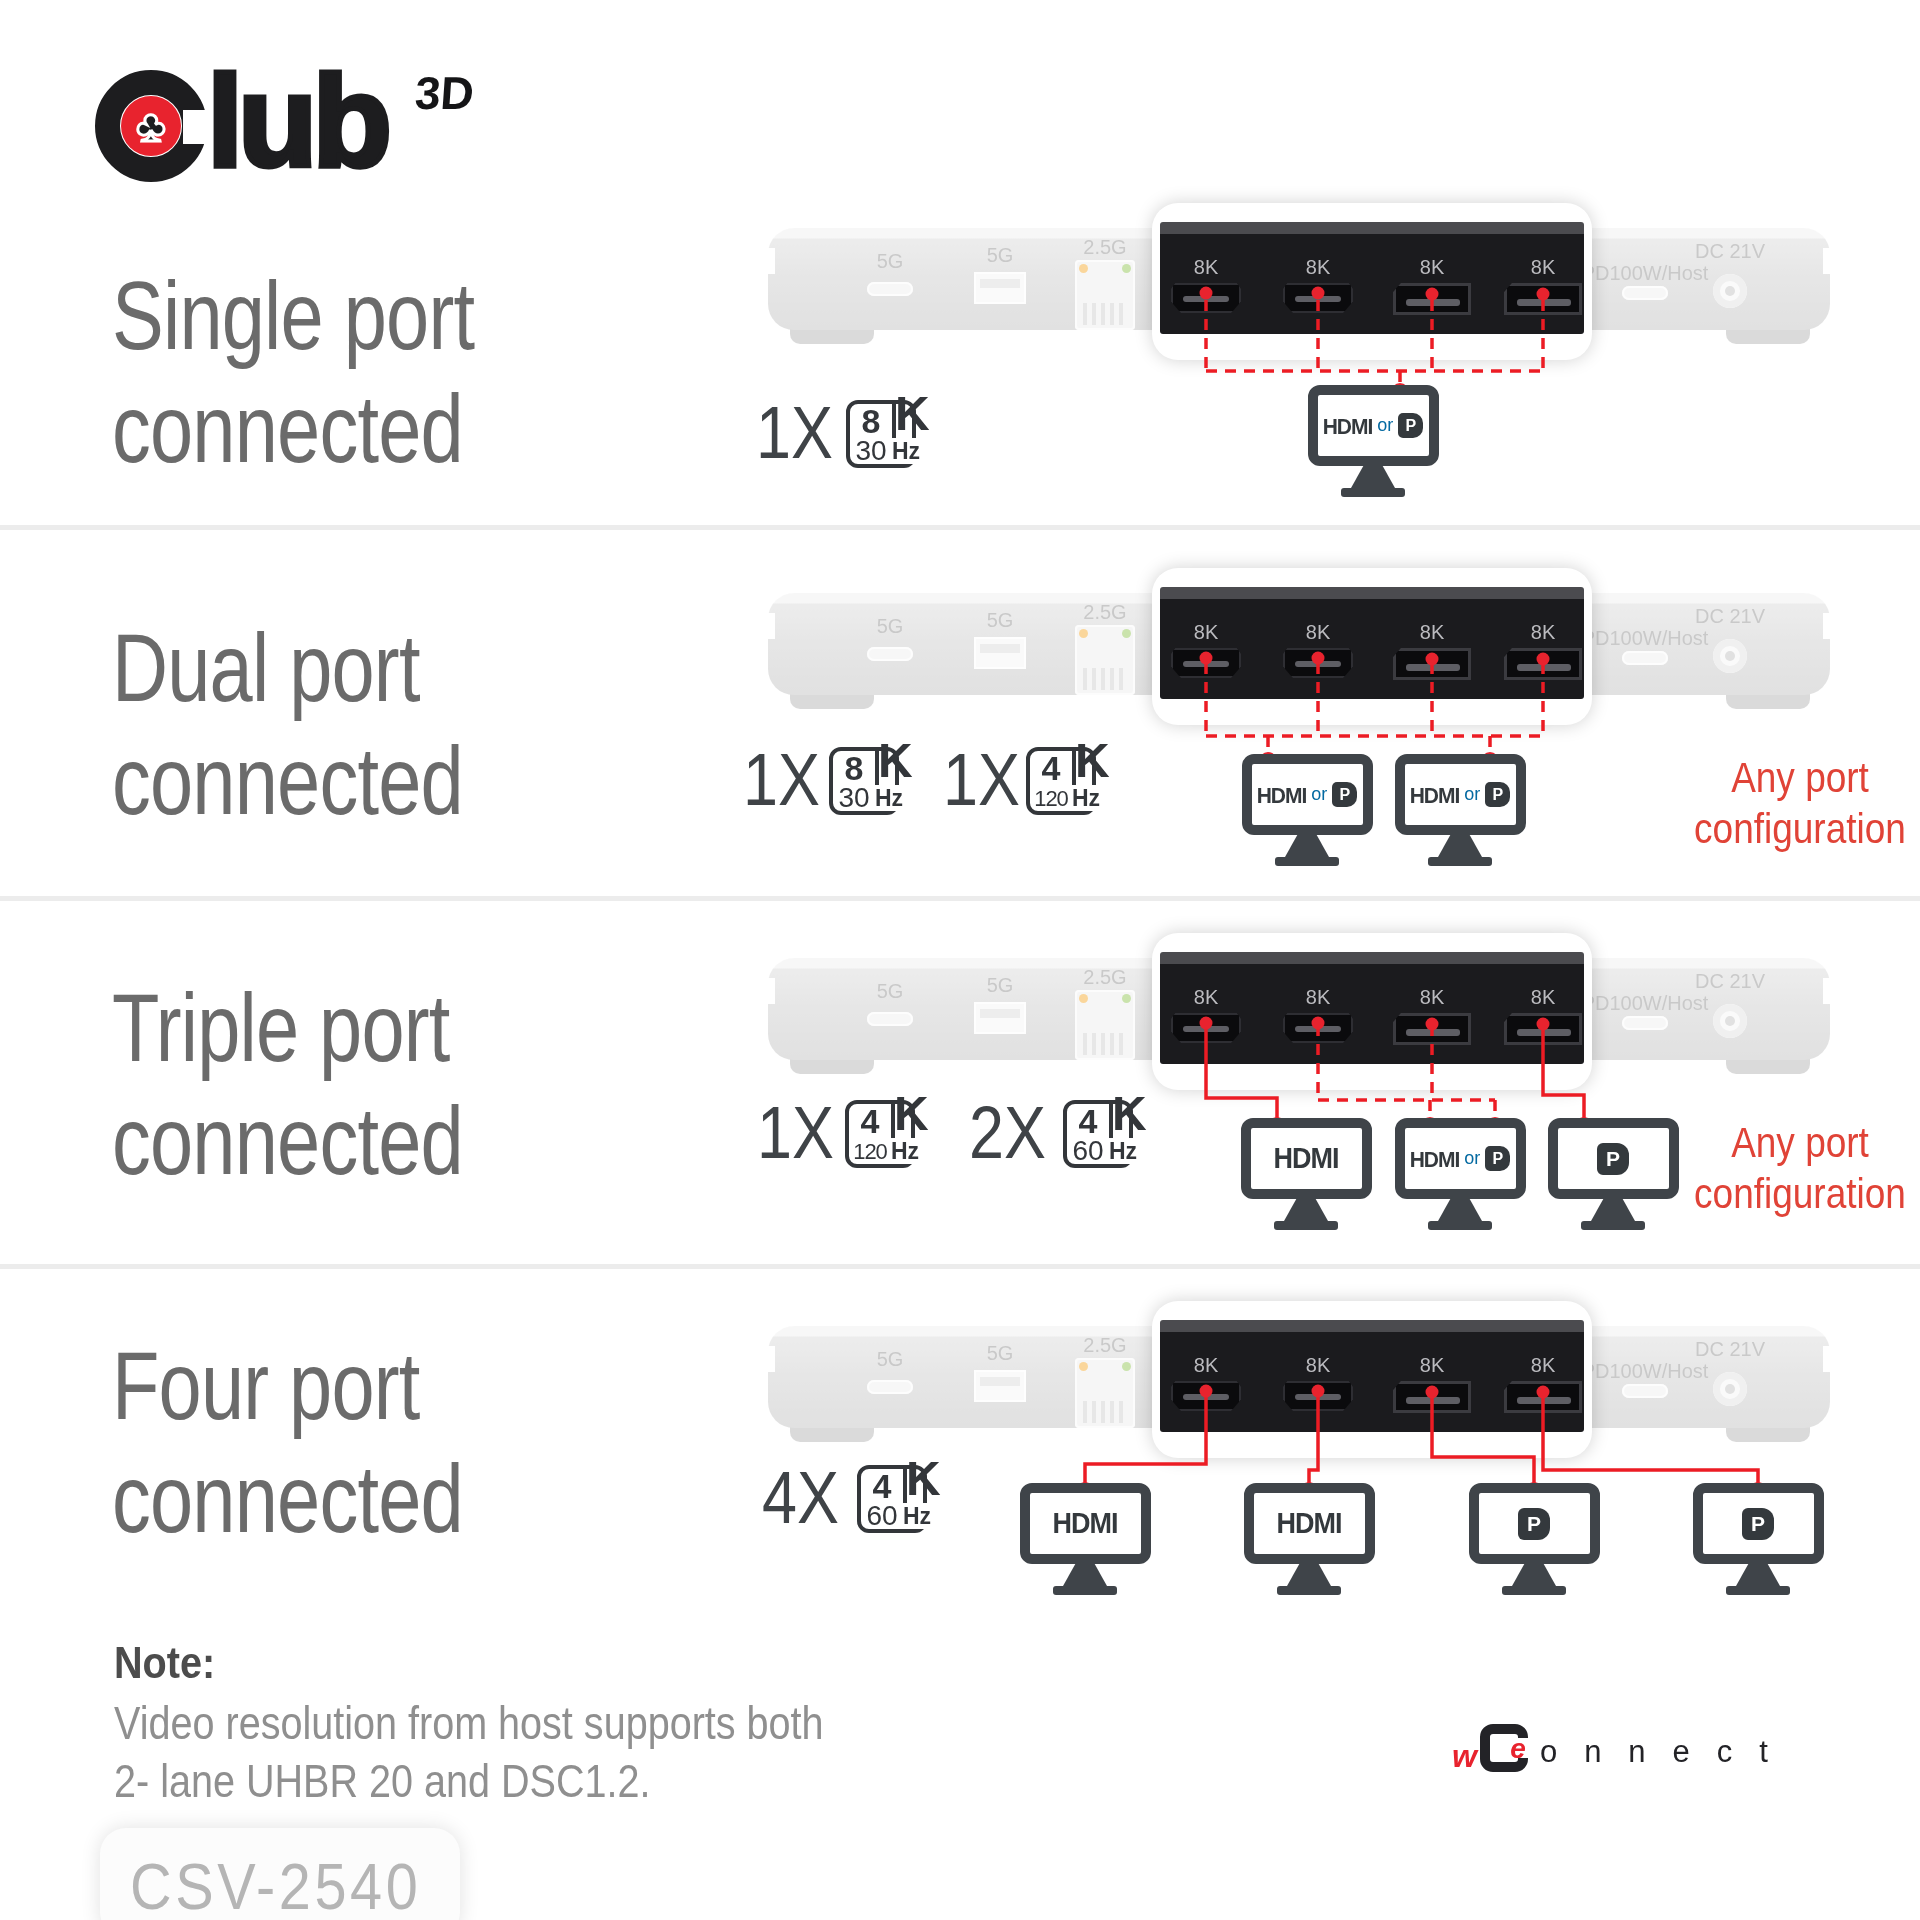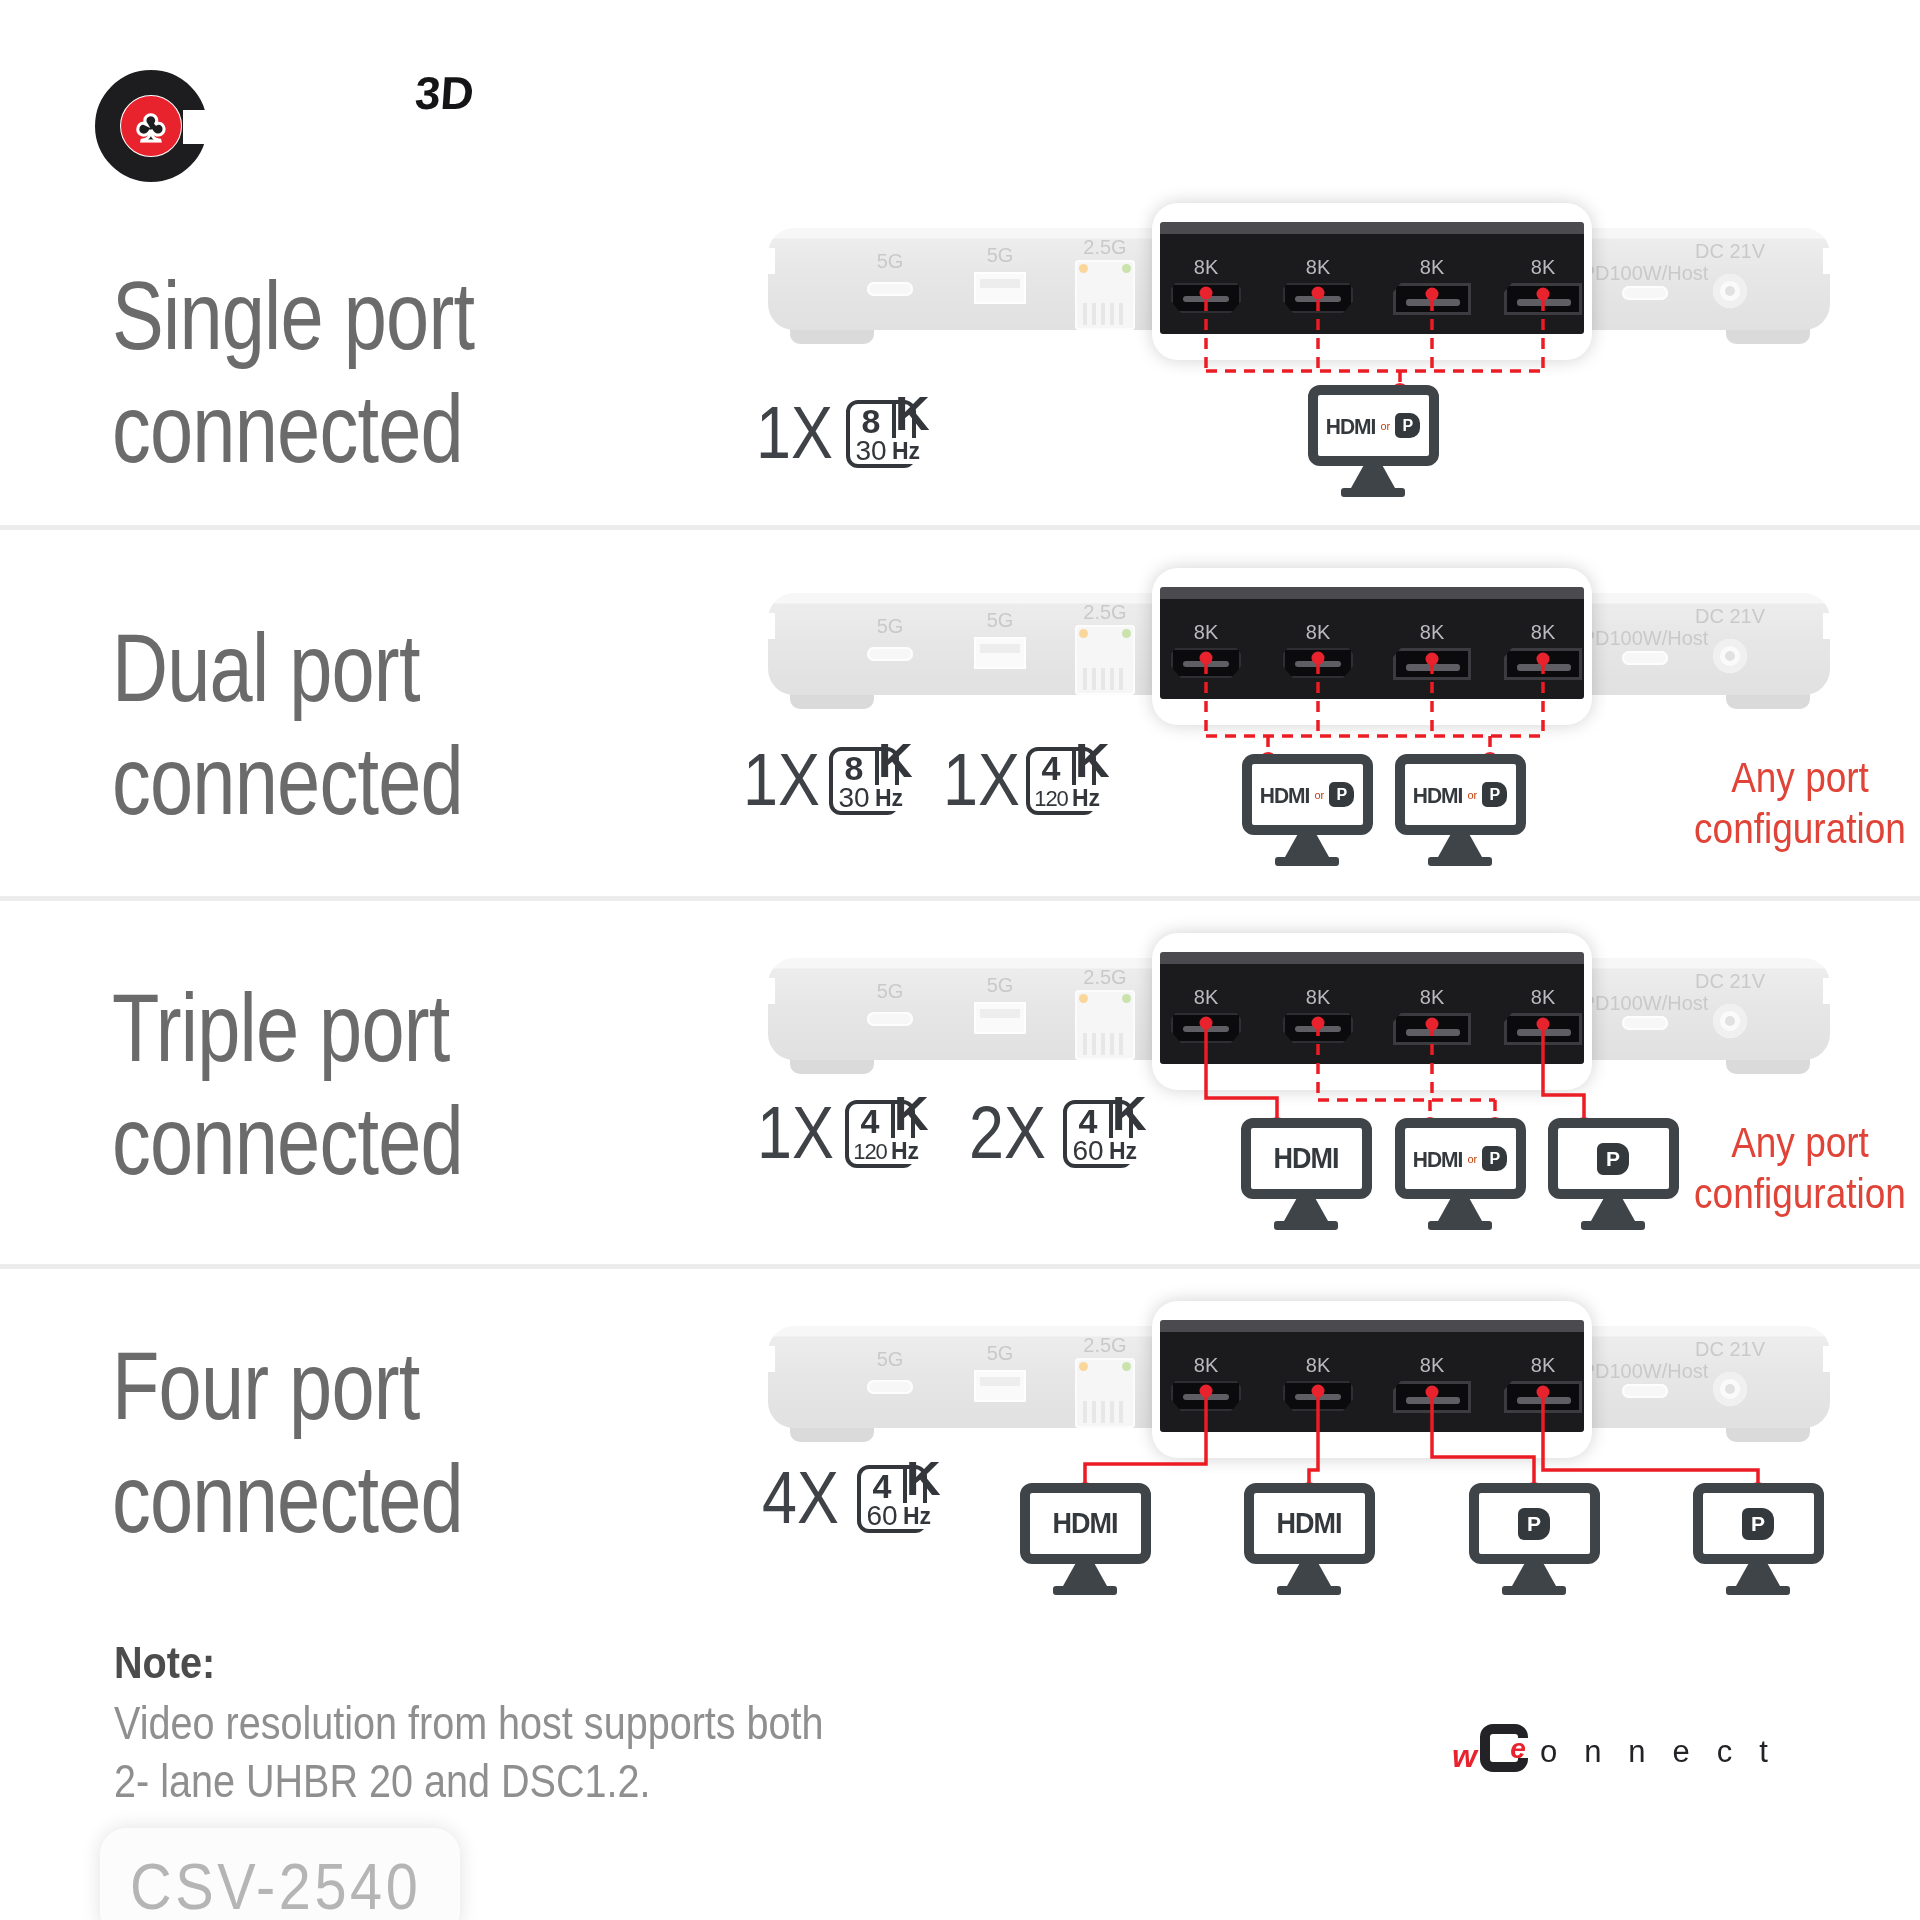--- a/index.html
+++ b/index.html
@@ -69,21 +69,21 @@
   .badge .k{position:absolute;left:45px;top:-14px;font-weight:bold;font-size:48px;color:#33363a;line-height:48px;}
   .badge .hz{position:absolute;left:41px;top:34px;font-weight:bold;font-size:23px;color:#33363a;background:#fff;line-height:26px;padding:0 1px;}
 
   
   .monitor{position:absolute;width:150px;}
   .screen{margin:0 auto;width:131px;height:81px;border:10px solid #3f4449;border-radius:12px;background:#fff;
      box-sizing:border-box;display:flex;align-items:center;justify-content:center;gap:5px;}
   .neck{margin:0 auto;width:44px;height:22px;background:#3f4449;clip-path:polygon(28% 0,72% 0,100% 100%,0 100%);}
   .mbase{margin:0 auto;width:64px;height:9px;background:#3f4449;border-radius:3px;}
   .m-hdmi{font-weight:bold;font-size:21px;letter-spacing:-1px;color:#34393d;transform:scaleY(1.08);}
-  .m-or{font-size:11px;color:#c2410c;}
+  .m-or{font-size:18px;color:#0369a1;}
   .m-dp{width:25px;height:25px;background:#34393d;color:#fff;border-radius:5px 10px 10px 5px;
      font-weight:bold;font-size:16px;display:flex;align-items:center;justify-content:center;}
   .monitor.big-hdmi .m-hdmi{font-size:27px;}
   .monitor.big-dp .m-dp{width:32px;height:32px;font-size:21px;border-radius:6px 12px 12px 6px;}
 
   
   .anyport{position:absolute;width:340px;text-align:center;color:#e04337;font-size:43px;line-height:51px;
      transform:scaleX(.86);transform-origin:center top;}
 
   
@@ -108,20 +108,21 @@
 <body>
 
 <div id="canvas">
 
   <div class="logo">
     <div class="logo-ring"></div>
     <div class="logo-gap"></div>
     <div class="logo-disc">
       <span class="logo-club">♣</span>
     </div>
+    <div class="logo-lub">lub</div>
     <div class="logo-sup">3D</div>
   </div>
 
   <div class="title" style="top:259px">
     <div>Single port</div>
     <div>connected</div>
   </div>
   <div class="title" style="top:611px">
     <div>Dual port</div>
     <div>connected</div>

